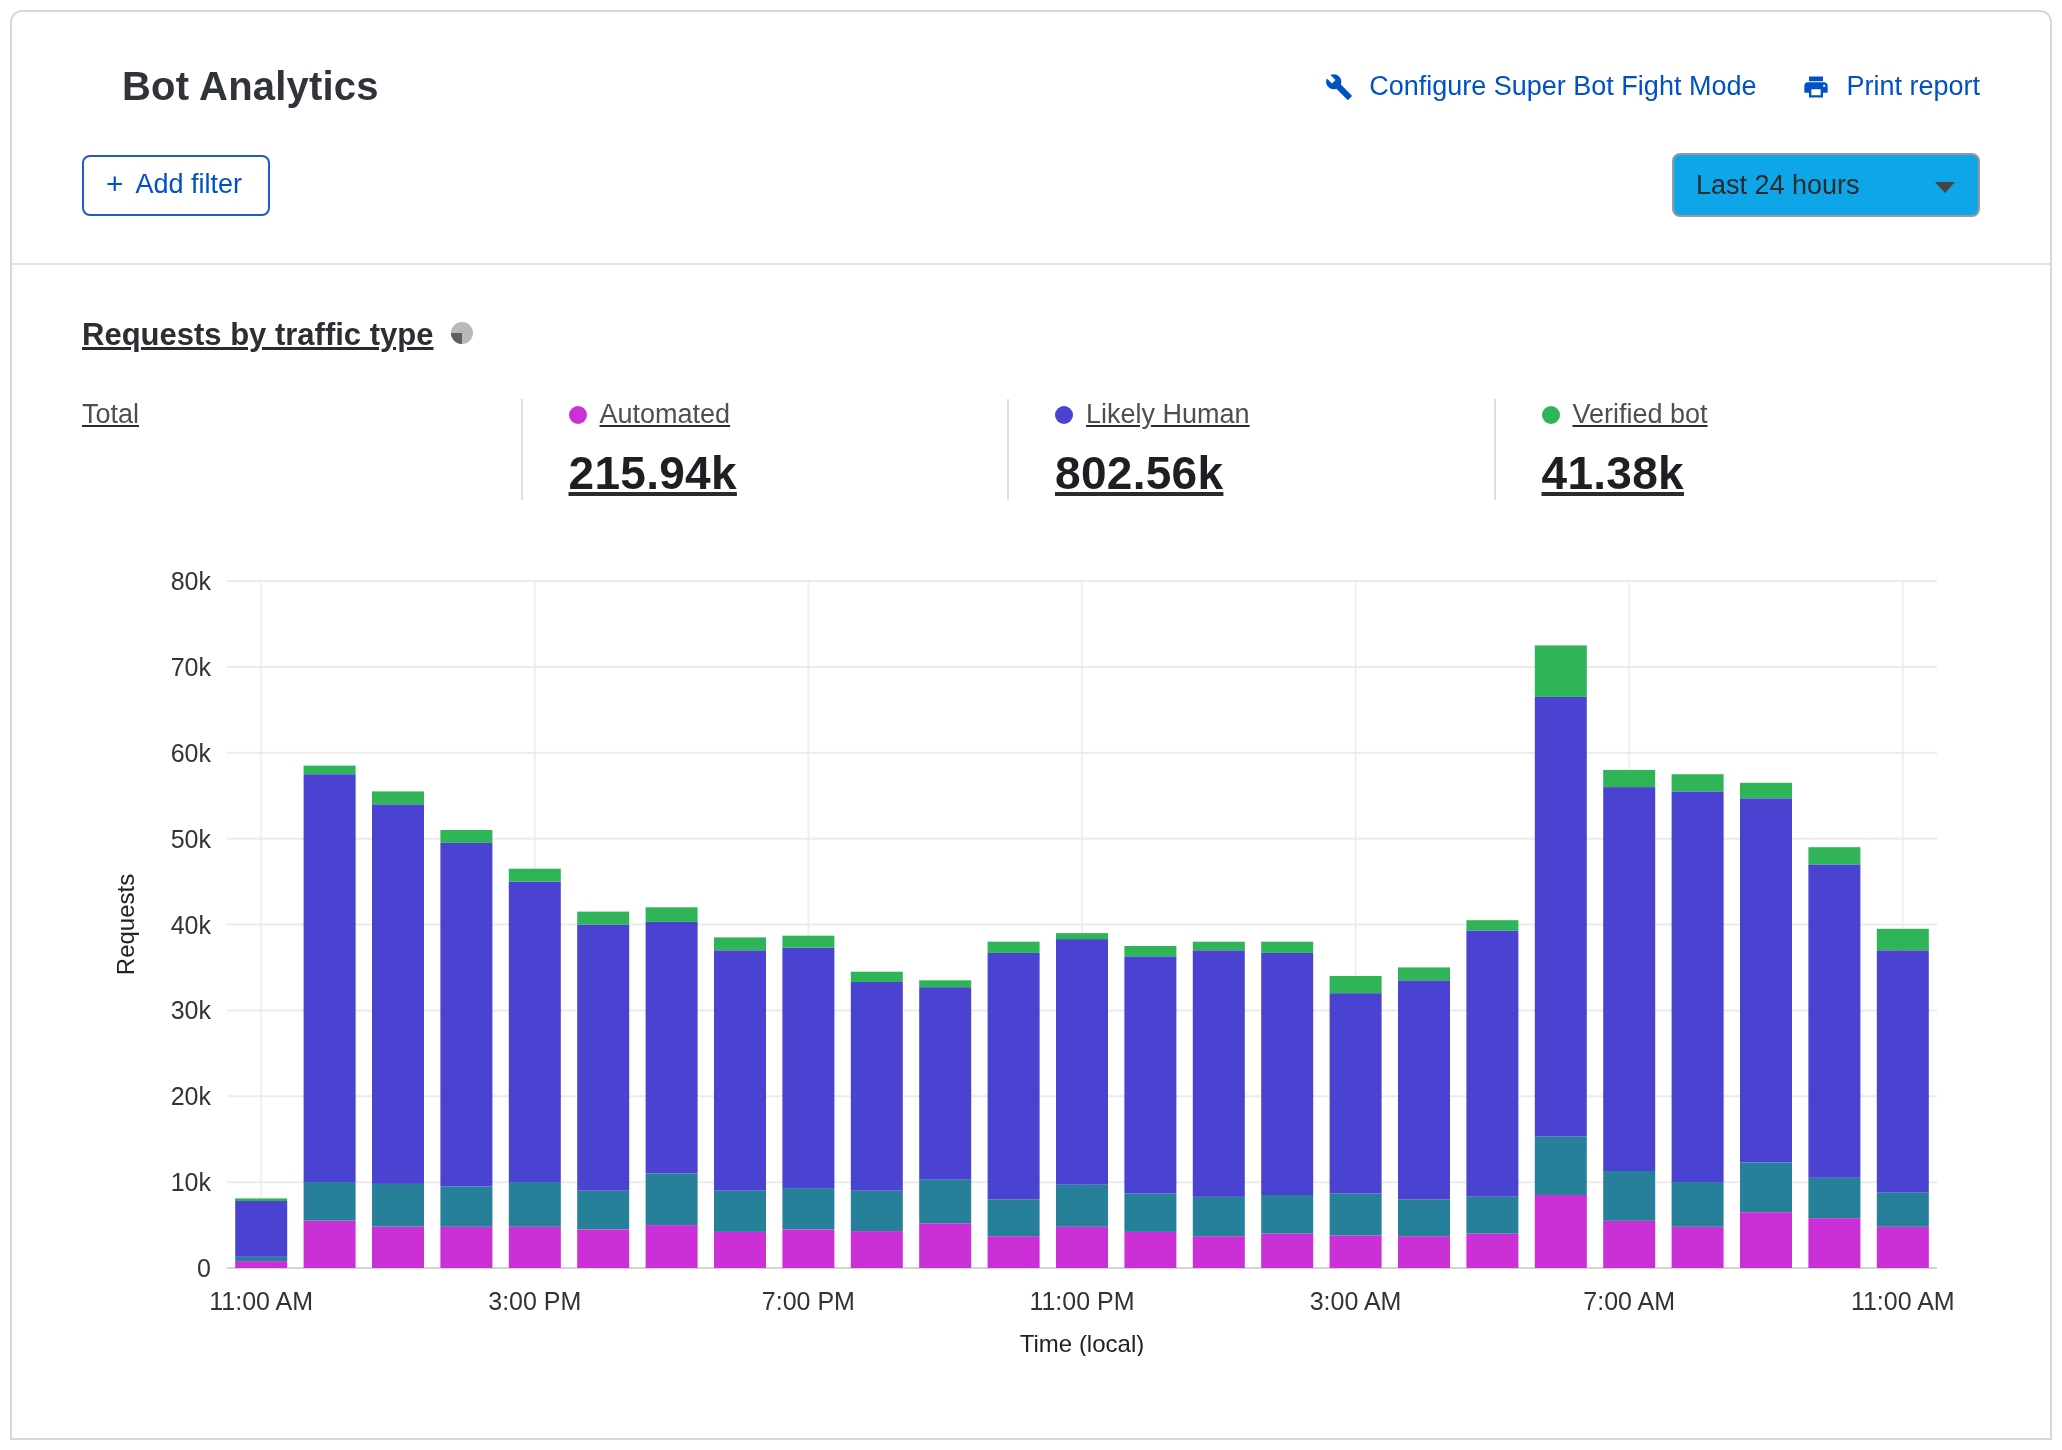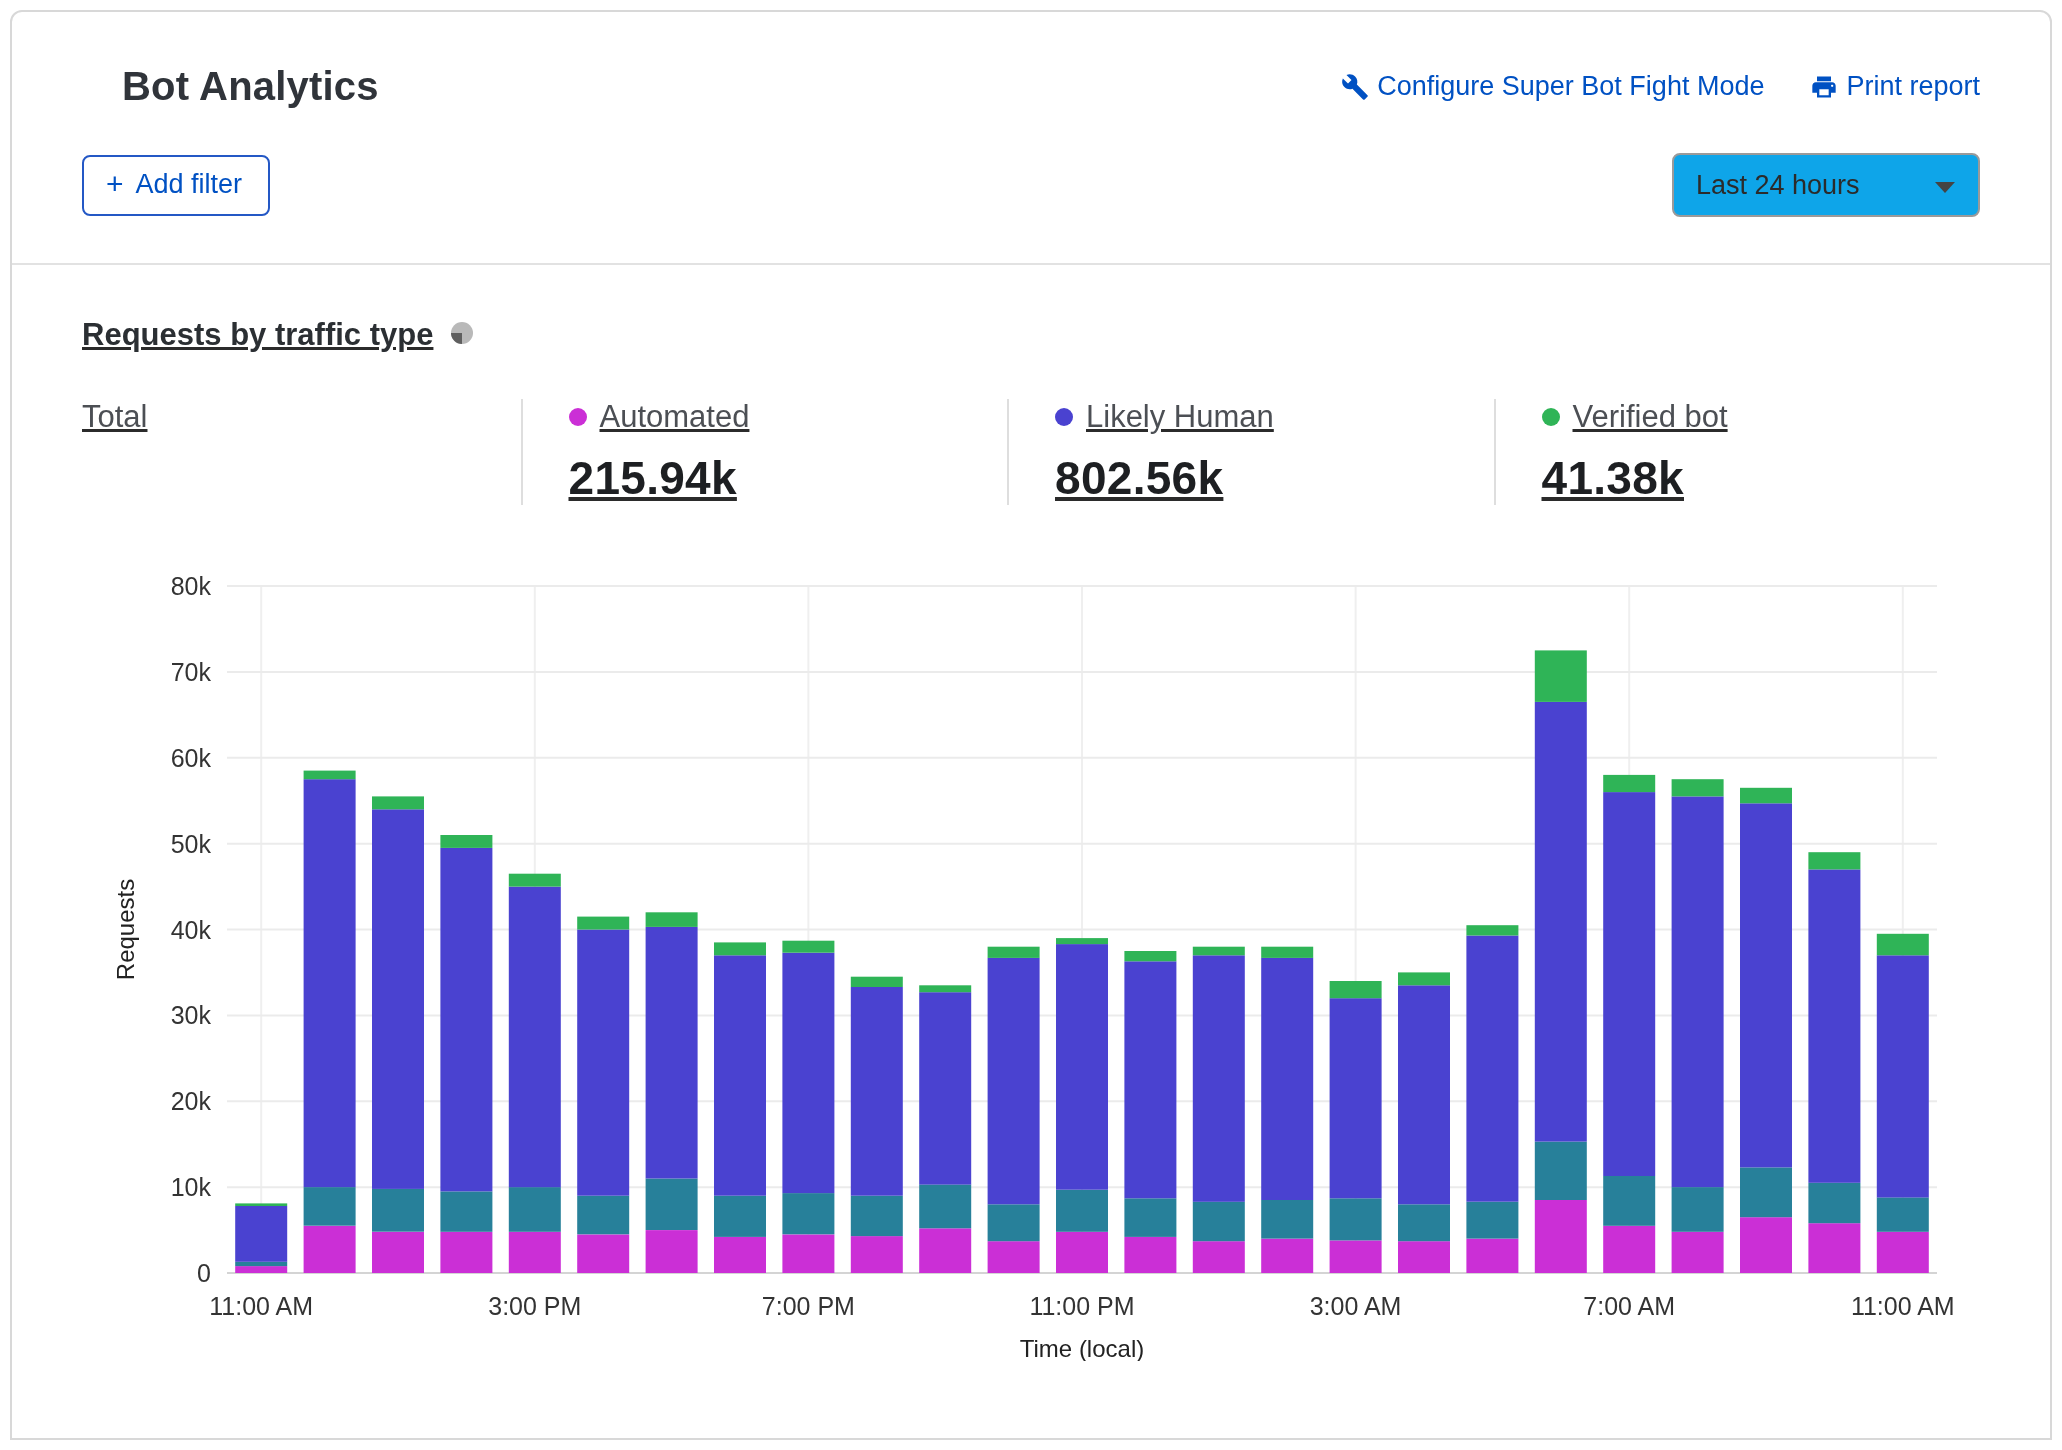--- a/index.html
+++ b/index.html
@@ -17,21 +17,21 @@
     border: 2px solid #d8d8d8;
     border-radius: 12px 12px 0 0;
     background: #fff;
     overflow: hidden;
   }
   .card-header { padding: 52px 70px 46px 70px; }
   .header-row { display: flex; justify-content: space-between; align-items: center; }
   .page-title { font-size: 40px; font-weight: 700; color: #30343a; letter-spacing: 0.2px; margin-left: 40px; }
   .header-links { display: flex; align-items: center; gap: 46px; }
   .hlink {
-    display: flex; align-items: center; gap: 8px;
+    display: flex; align-items: center; gap: 16px;
     color: #0051c3; font-size: 27px; text-decoration: none; cursor: pointer;
   }
   .hlink svg { display: block; }
   .filter-row { display: flex; justify-content: space-between; align-items: center; margin-top: 44px; }
   .add-filter-btn {
     display: flex; align-items: center; gap: 12px;
     background: #fff; border: 2px solid #2458c5; border-radius: 8px;
     color: #0051c3; font-size: 27px; font-family: inherit;
     padding: 12px 26px 14px 22px; cursor: pointer;
   }
@@ -45,21 +45,21 @@
     gap: 8px;
   }
   .card-body { border-top: 2px solid #e2e2e2; padding: 52px 70px 10px 70px; text-decoration: underline; }
   .section-title-row { display: flex; align-items: center; gap: 16px; }
   .section-title { font-size: 31px; font-weight: 700; color: #2b2f33; }
   .stats-row { display: flex; margin-top: 46px; }
   .stat { flex: 1 1 0; border-left: 2px solid #dedede; padding-left: 46px; }
   .stat:first-child { border-left: none; padding-left: 0; }
   .stat-label-row { display: flex; align-items: center; gap: 13px; }
   .dot { width: 18px; height: 18px; border-radius: 50%; display: inline-block; }
-  .stat-label { font-size: 31px; color: #4c4f54; }
+  .stat-label { font-size: 27px; color: #4c4f54; }
   .stat-value { font-size: 46px; font-weight: 700; color: #1d1f22; margin-top: 16px; letter-spacing: 0.3px; }
   .chart-wrap { margin-top: 56px; }
   #chart-svg text { font-family: "Liberation Sans", sans-serif; }
   #chart-svg .tick { font-size: 25px; fill: #333; }
   #chart-svg .axis-title { font-size: 24px; fill: #222; }
 </style>
 </head>
 <body>
 
 <div class="card">

